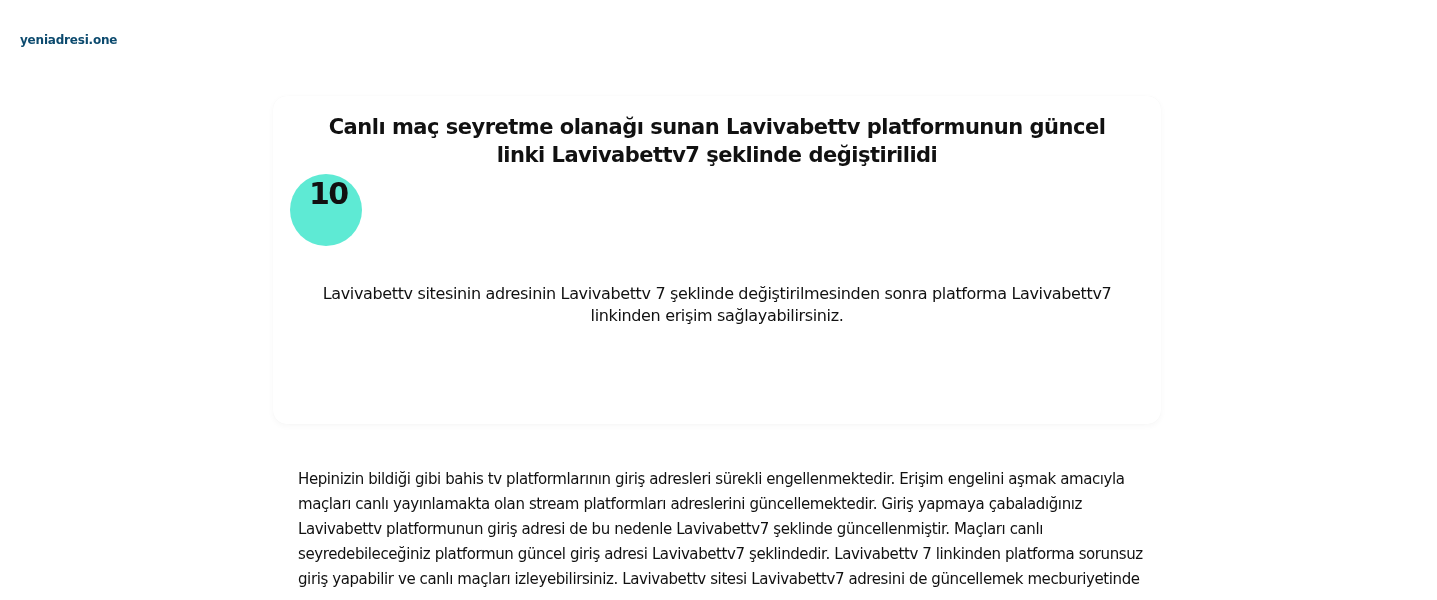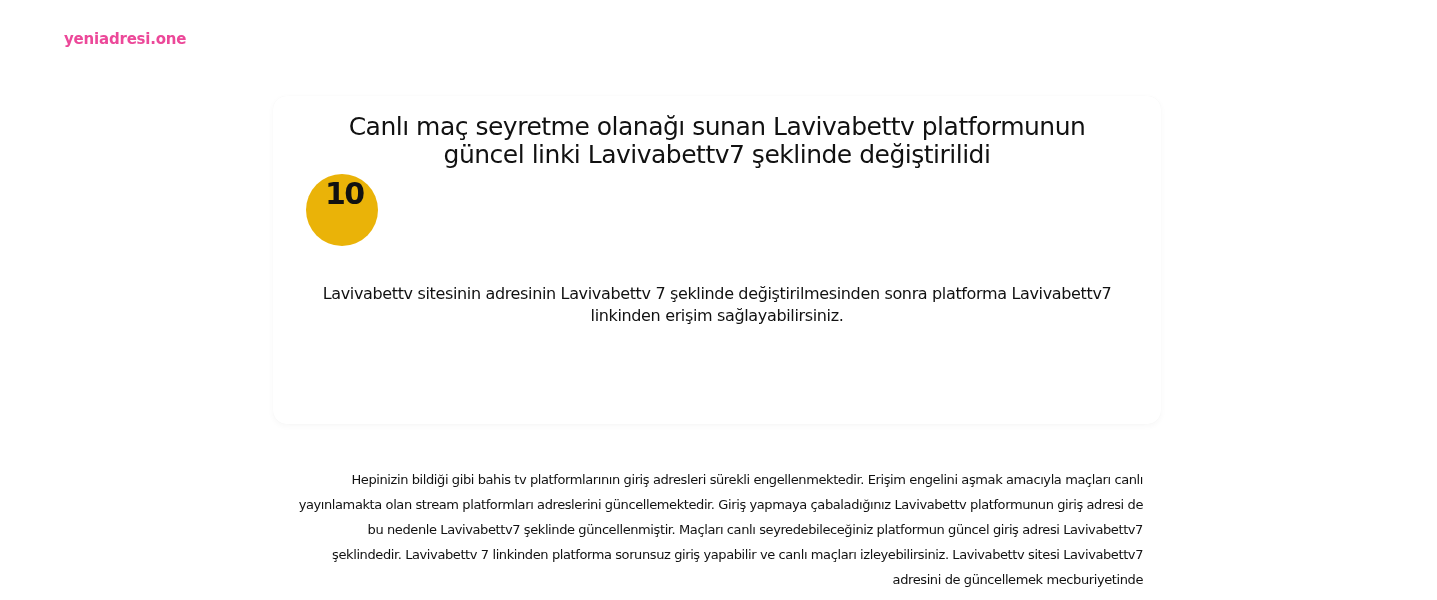--- a/index.html
+++ b/index.html
@@ -13,58 +13,57 @@
     }
     .site-header {
       position: absolute;
       left: 20px;
       top: 30px;
       height: 22px;
     }
     .site-logo {
       font-family: "DejaVu Sans", sans-serif;
       font-weight: bold;
-      font-size: 15px;
-      color: #ec4899;
+      font-size: 12px;
+      color: #0c4a6e;
       text-decoration: none;
       letter-spacing: -0.2px;
-      margin-left: 44px;
     }
     .hero-card {
       position: absolute;
       left: 273px;
       top: 96px;
       width: 888px;
       height: 328px;
       background: #ffffff;
       border-radius: 14px;
       box-shadow: 0 2px 6px rgba(0,0,0,0.035), 0 0 1px rgba(0,0,0,0.04);
     }
     .hero-title {
       position: absolute;
       left: 0;
       top: 17px;
       width: 888px;
       text-align: center;
       font-family: "DejaVu Sans", sans-serif;
-      font-weight: normal;
-      font-size: 25px;
+      font-weight: bold;
+      font-size: 21px;
       line-height: 28px;
       letter-spacing: -0.5px;
       color: #111111;
       padding: 0 40px;
     }
     .rating-circle {
       position: absolute;
-      left: 33px;
+      left: 17px;
       top: 78px;
       width: 72px;
       height: 72px;
       border-radius: 50%;
-      background: #eab308;
+      background: #5eead4;
     }
     .rating-number {
       position: absolute;
       left: 19px;
       top: 0px;
       font-family: "DejaVu Sans", sans-serif;
       font-weight: bold;
       font-size: 30px;
       line-height: 40px;
       letter-spacing: -1.5px;
@@ -82,25 +81,24 @@
       letter-spacing: -0.35px;
       color: #111111;
       padding: 0 48px;
     }
     .article-body {
       position: absolute;
       left: 298px;
       top: 467px;
       width: 845px;
       font-family: "DejaVu Sans", sans-serif;
-      font-size: 13px;
+      font-size: 15px;
       line-height: 25px;
       letter-spacing: -0.4px;
       color: #111111;
-      text-align: right;
     }
   </style>
 </head>
 <body>
 
 <header class="site-header">
   <a class="site-logo">yeniadresi.one</a>
 </header>
 
 <section class="hero-card">

